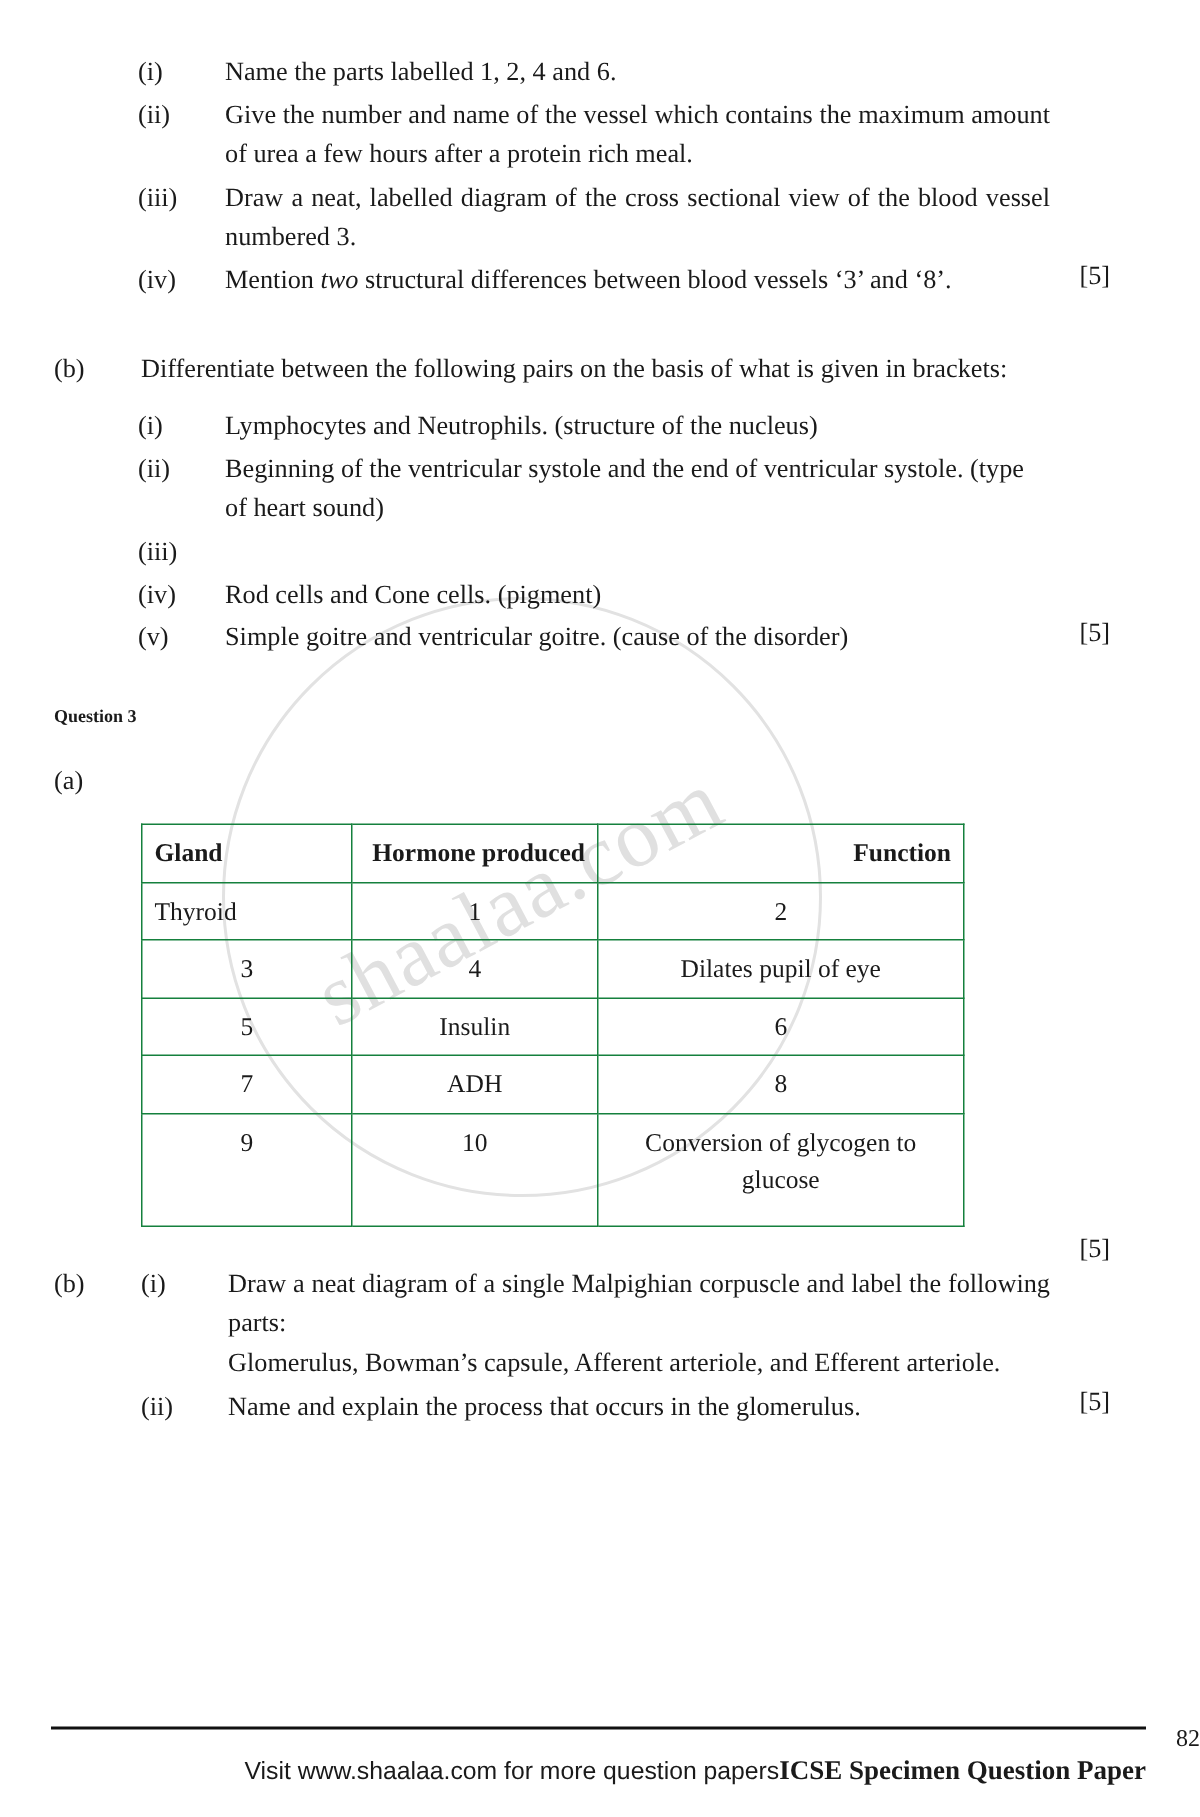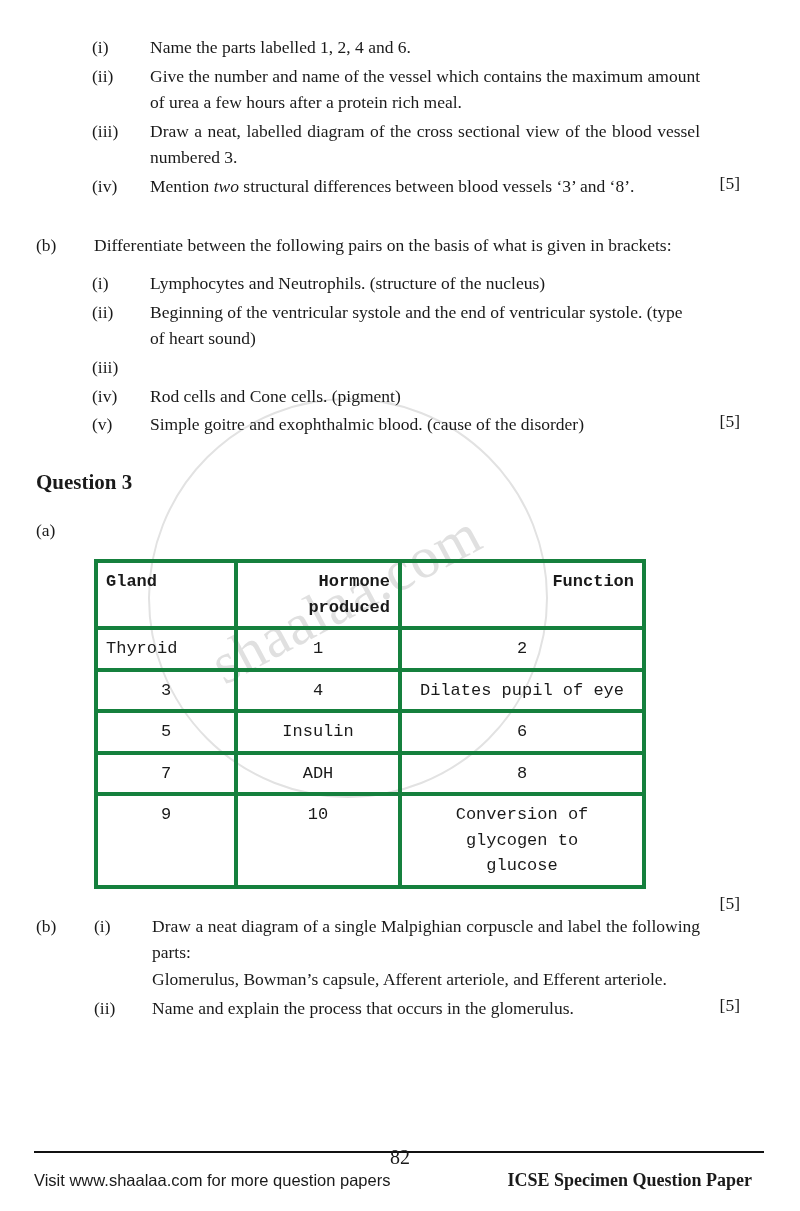--- a/index.html
+++ b/index.html
@@ -92,43 +92,42 @@
   }
   .wrap-marks { position: relative; padding-right: 40px; }
 
   .blk { margin-bottom: 2px; }
   .gap-sm { height: 10px; }
   .gap-md { height: 22px; }
   .gap-lg { height: 30px; }
 
   .q-head {
     font-weight: bold;
-    font-size: 21px;
+    font-size: 12px;
     padding-left: 2px;
   }
 
   em { font-style: italic; }
 
   
   .table-wrap {
     margin: 16px 0 0 60px;
     width: 548px;
   }
   table.gland {
     border-collapse: collapse;
     width: 548px;
     font-size: 17px;
     table-layout: fixed;
   }
   table.gland th, table.gland td {
-    border: 4px solid #15803d;
+    border: 1px solid #15803d;
     padding: 6px 8px;
     vertical-align: top;
     line-height: 1.5;
-    font-family: Liberation Mono, monospace;
   }
   table.gland th {
     font-weight: bold;
     text-align: left;
   }
   table.gland th.c2, table.gland th.c3 { text-align: right; }
   table.gland td { text-align: center; }
   table.gland td.left { text-align: left; }
   .col1 { width: 140px; }
   .col2 { width: 164px; }
@@ -145,34 +144,34 @@
   .footer-rule {
     position: absolute;
     left: 34px;
     right: 36px;
     bottom: 58px;
     border-top: 2px solid #111;
   }
   .footer {
     position: absolute;
     left: 34px;
-    right: 48px;
+    right: 36px;
     bottom: 20px;
     display: flex;
     align-items: baseline;
-    justify-content: space-between;
+    justify-content: flex-end;
     font-size: 17px;
   }
   .footer-left { font-family: "Liberation Sans", sans-serif; font-size: 16.5px; }
   .footer-center {
     position: absolute;
     left: 0; right: 0;
     bottom: 42px;
-    text-align: center;
-    font-size: 20px;
+    text-align: right;
+    font-size: 16px;
   }
   .footer-right {
     font-weight: bold;
     font-size: 18px;
     font-family: "Liberation Serif", serif;
   }
 </style>
 </head>
 <body>
 
@@ -246,21 +245,21 @@
     <div class="blk wrap-marks mark-row">
       <div class="row">
         <span class="lbl-roman indent-1">(iv)</span>
         <span class="body-text">Rod cells and Cone cells. (pigment)</span>
       </div>
     </div>
 
     <div class="blk wrap-marks mark-row">
       <div class="row">
         <span class="lbl-roman indent-1">(v)</span>
-        <span class="body-text">Simple goitre and exophthalmic blood. (cause of the disorder)</span>
+        <span class="body-text">Simple goitre and ventricular goitre. (cause of the disorder)</span>
       </div>
       <span class="marks">[5]</span>
     </div>
 
     <div class="gap-lg"></div>
 
     <div class="q-head">Question 3</div>
 
     <div class="gap-md"></div>
 

